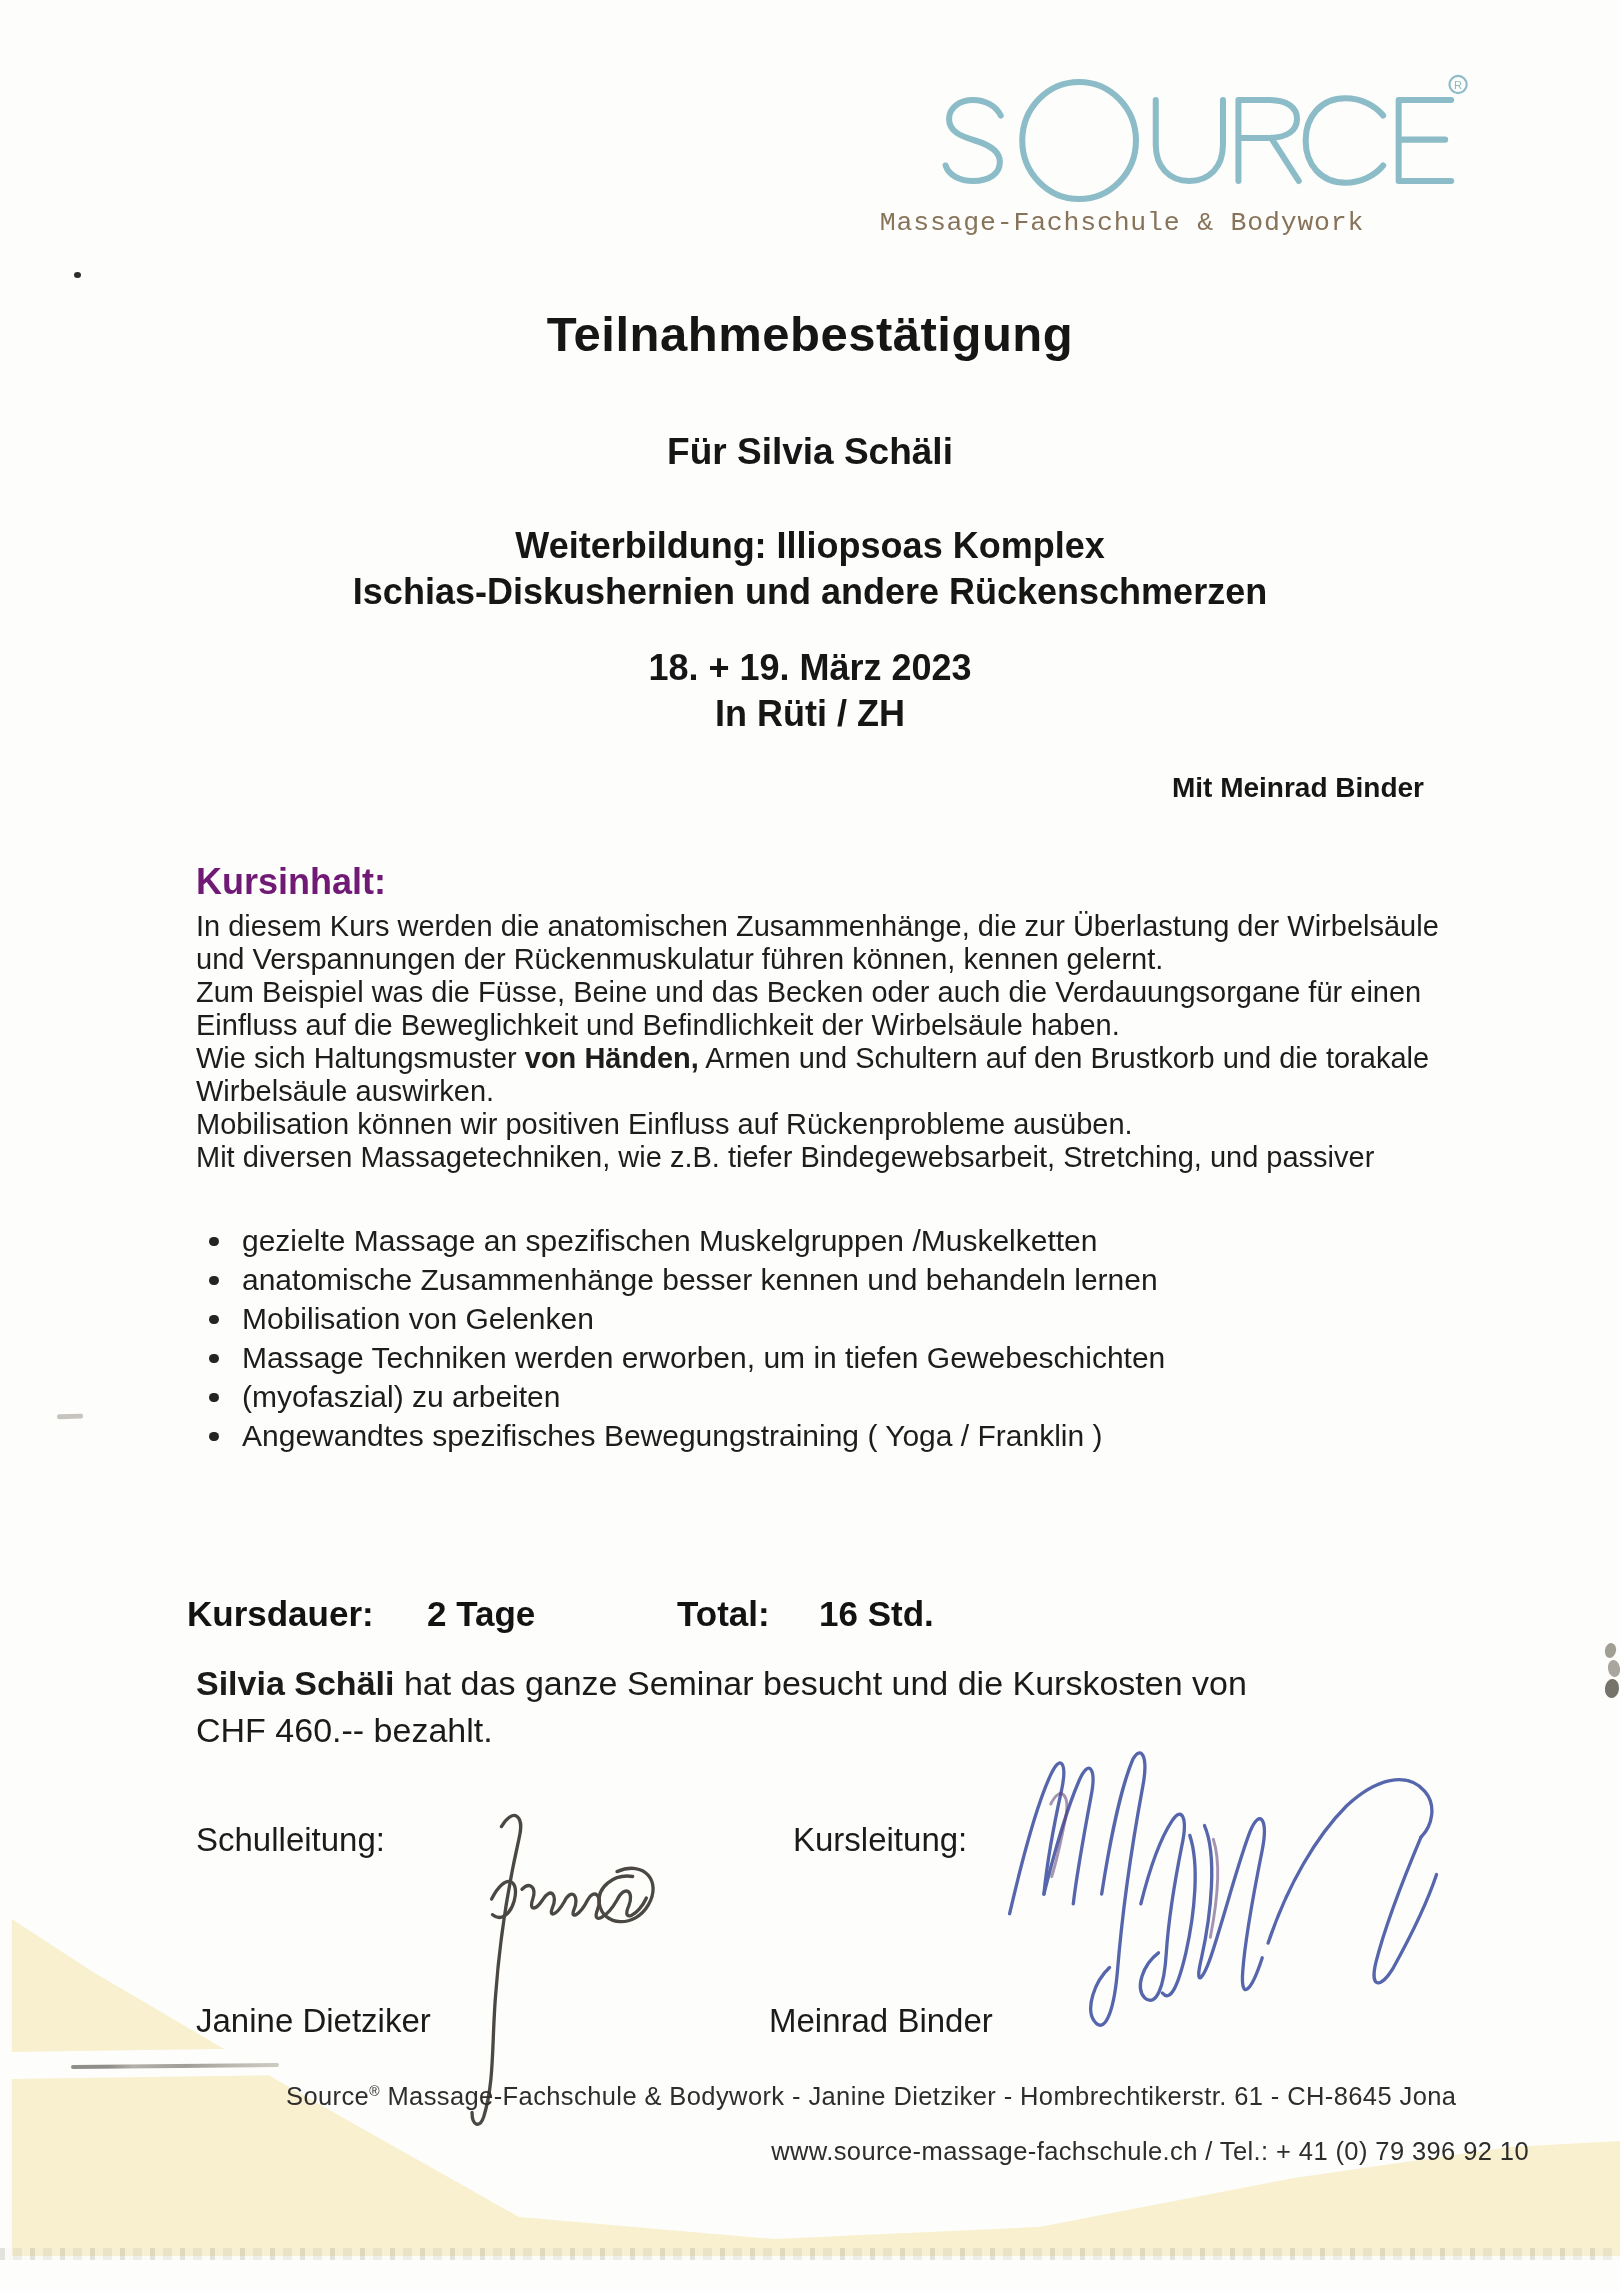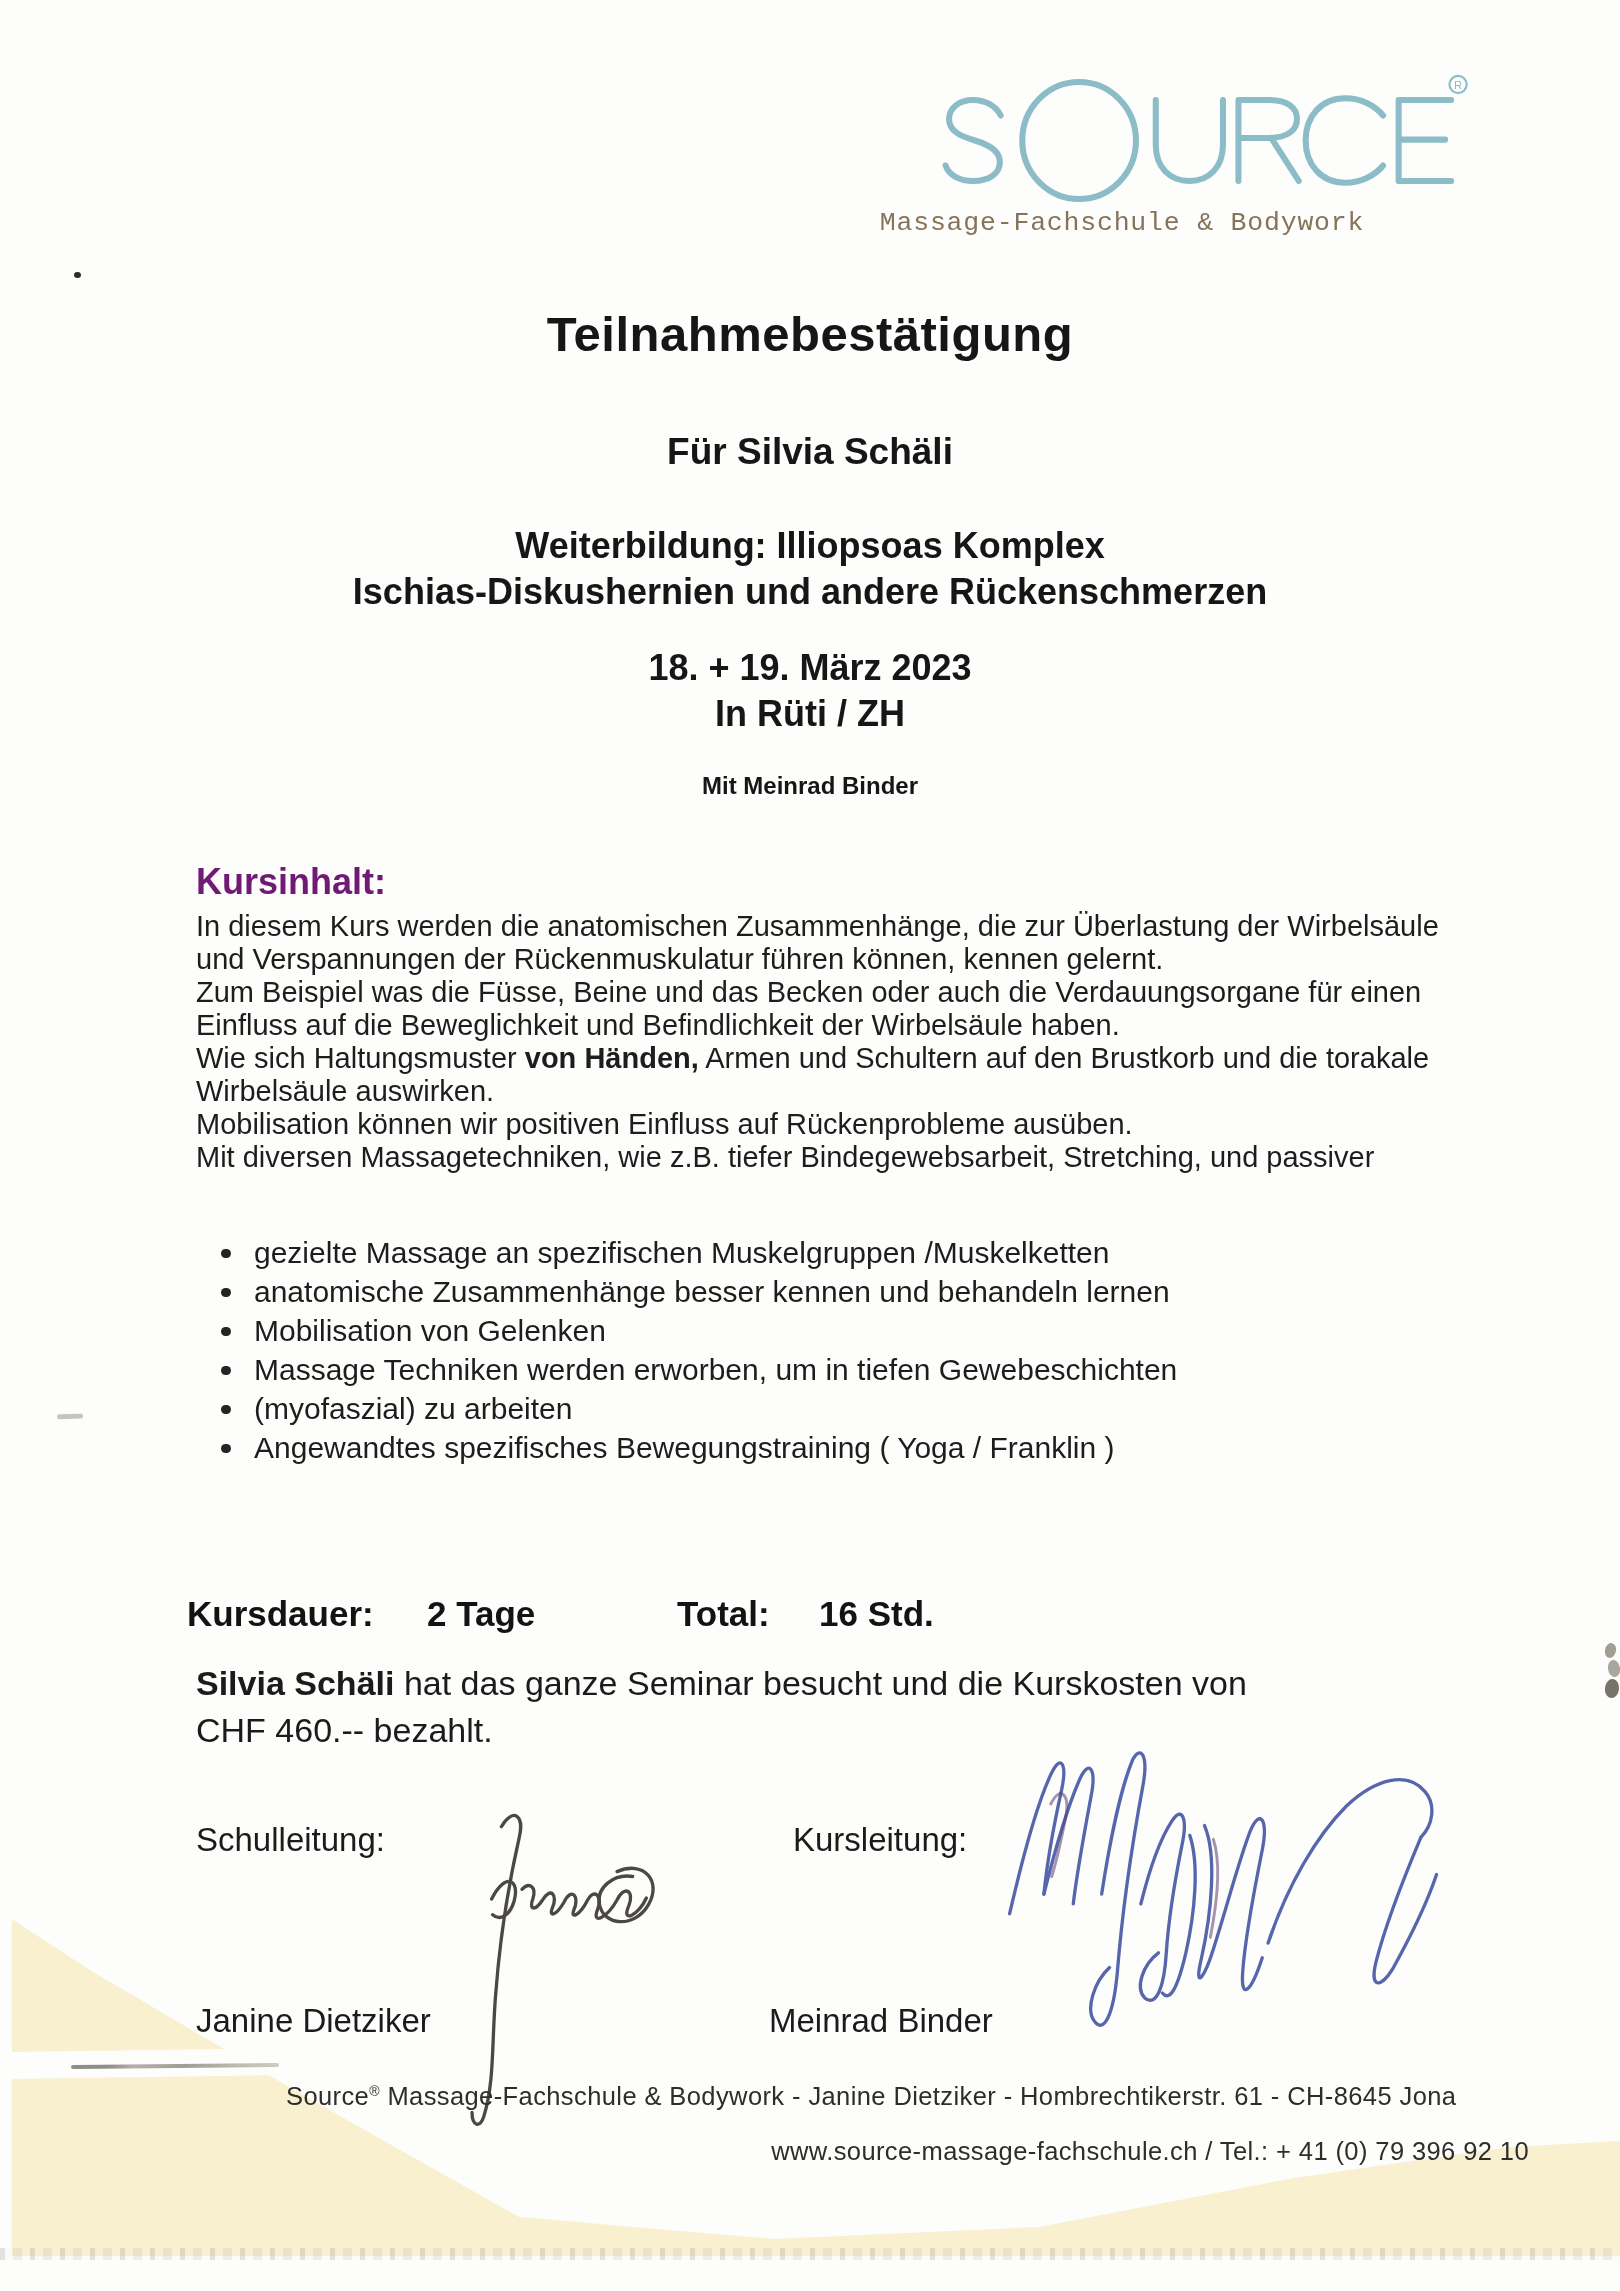--- a/index.html
+++ b/index.html
@@ -48,27 +48,27 @@
   .logo-tagline{
     position:absolute;left:828px;top:208px;width:588px;
     text-align:center;font-size:26.5px;letter-spacing:0.8px;color:#87735a;font-family:Liberation Mono, monospace;
   }
   
   .cblock{position:absolute;left:196px;width:1228px;text-align:center;font-weight:bold;color:#161616;}
   .title{top:306px;font-size:49px;letter-spacing:0.5px;}
   .recipient{top:431px;font-size:37px;}
   .course{top:523px;font-size:36px;line-height:46px;}
   .when{top:645px;font-size:36px;line-height:46px;}
-  .instructor{top:772px;font-size:24px;}
+  .instructor{top:772px;font-size:28px;text-align:right;}
 
   
   .kurs-head{position:absolute;left:196px;top:861px;font-size:36px;font-weight:bold;color:#701a75;}
   .para{position:absolute;left:196px;top:910px;width:1255px;font-size:29px;line-height:33px;color:#1d1d1d;}
   .para b{font-weight:bold;}
-  .bullets{position:absolute;left:201px;top:1221px;width:1245px;margin:12px;padding:0;list-style:none;
+  .bullets{position:absolute;left:201px;top:1221px;width:1245px;margin:0;padding:0;list-style:none;
     font-size:30px;line-height:39px;color:#1d1d1d;}
   .bullets li{position:relative;padding-left:41px;}
   .bullets li::before{content:"";position:absolute;left:7.8px;top:15.7px;width:9.8px;height:9.8px;border-radius:50%;background:#242424;}
 
   .duration{position:absolute;left:187px;top:1594px;font-size:35px;font-weight:bold;color:#131313;}
   .duration .dlabel{display:inline-block;width:240px;}
   .duration .dvalue{display:inline-block;width:250px;}
   .duration .tlabel{display:inline-block;width:142px;}
 
   .payment{position:absolute;left:196px;top:1660px;width:1255px;font-size:34px;line-height:47px;color:#1b1b1b;}

